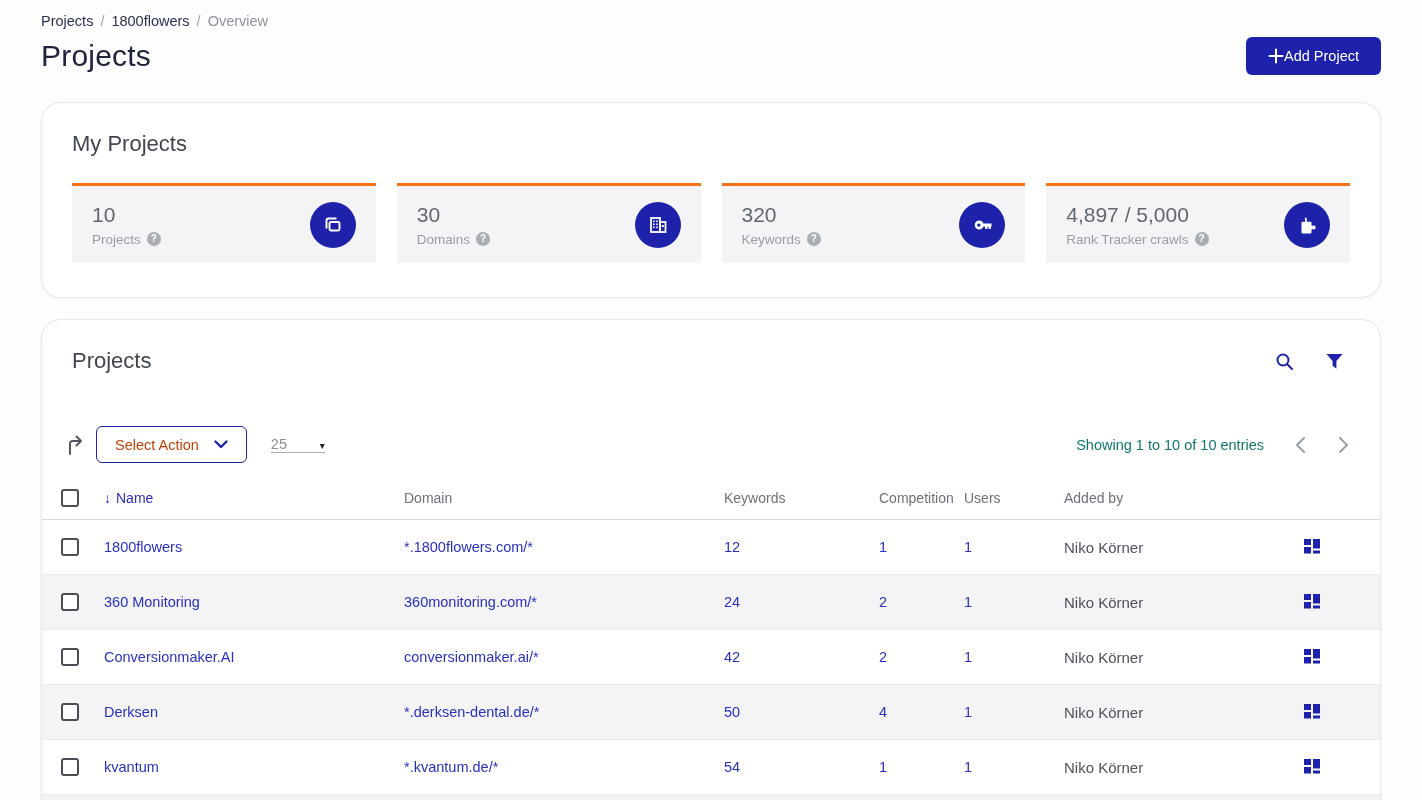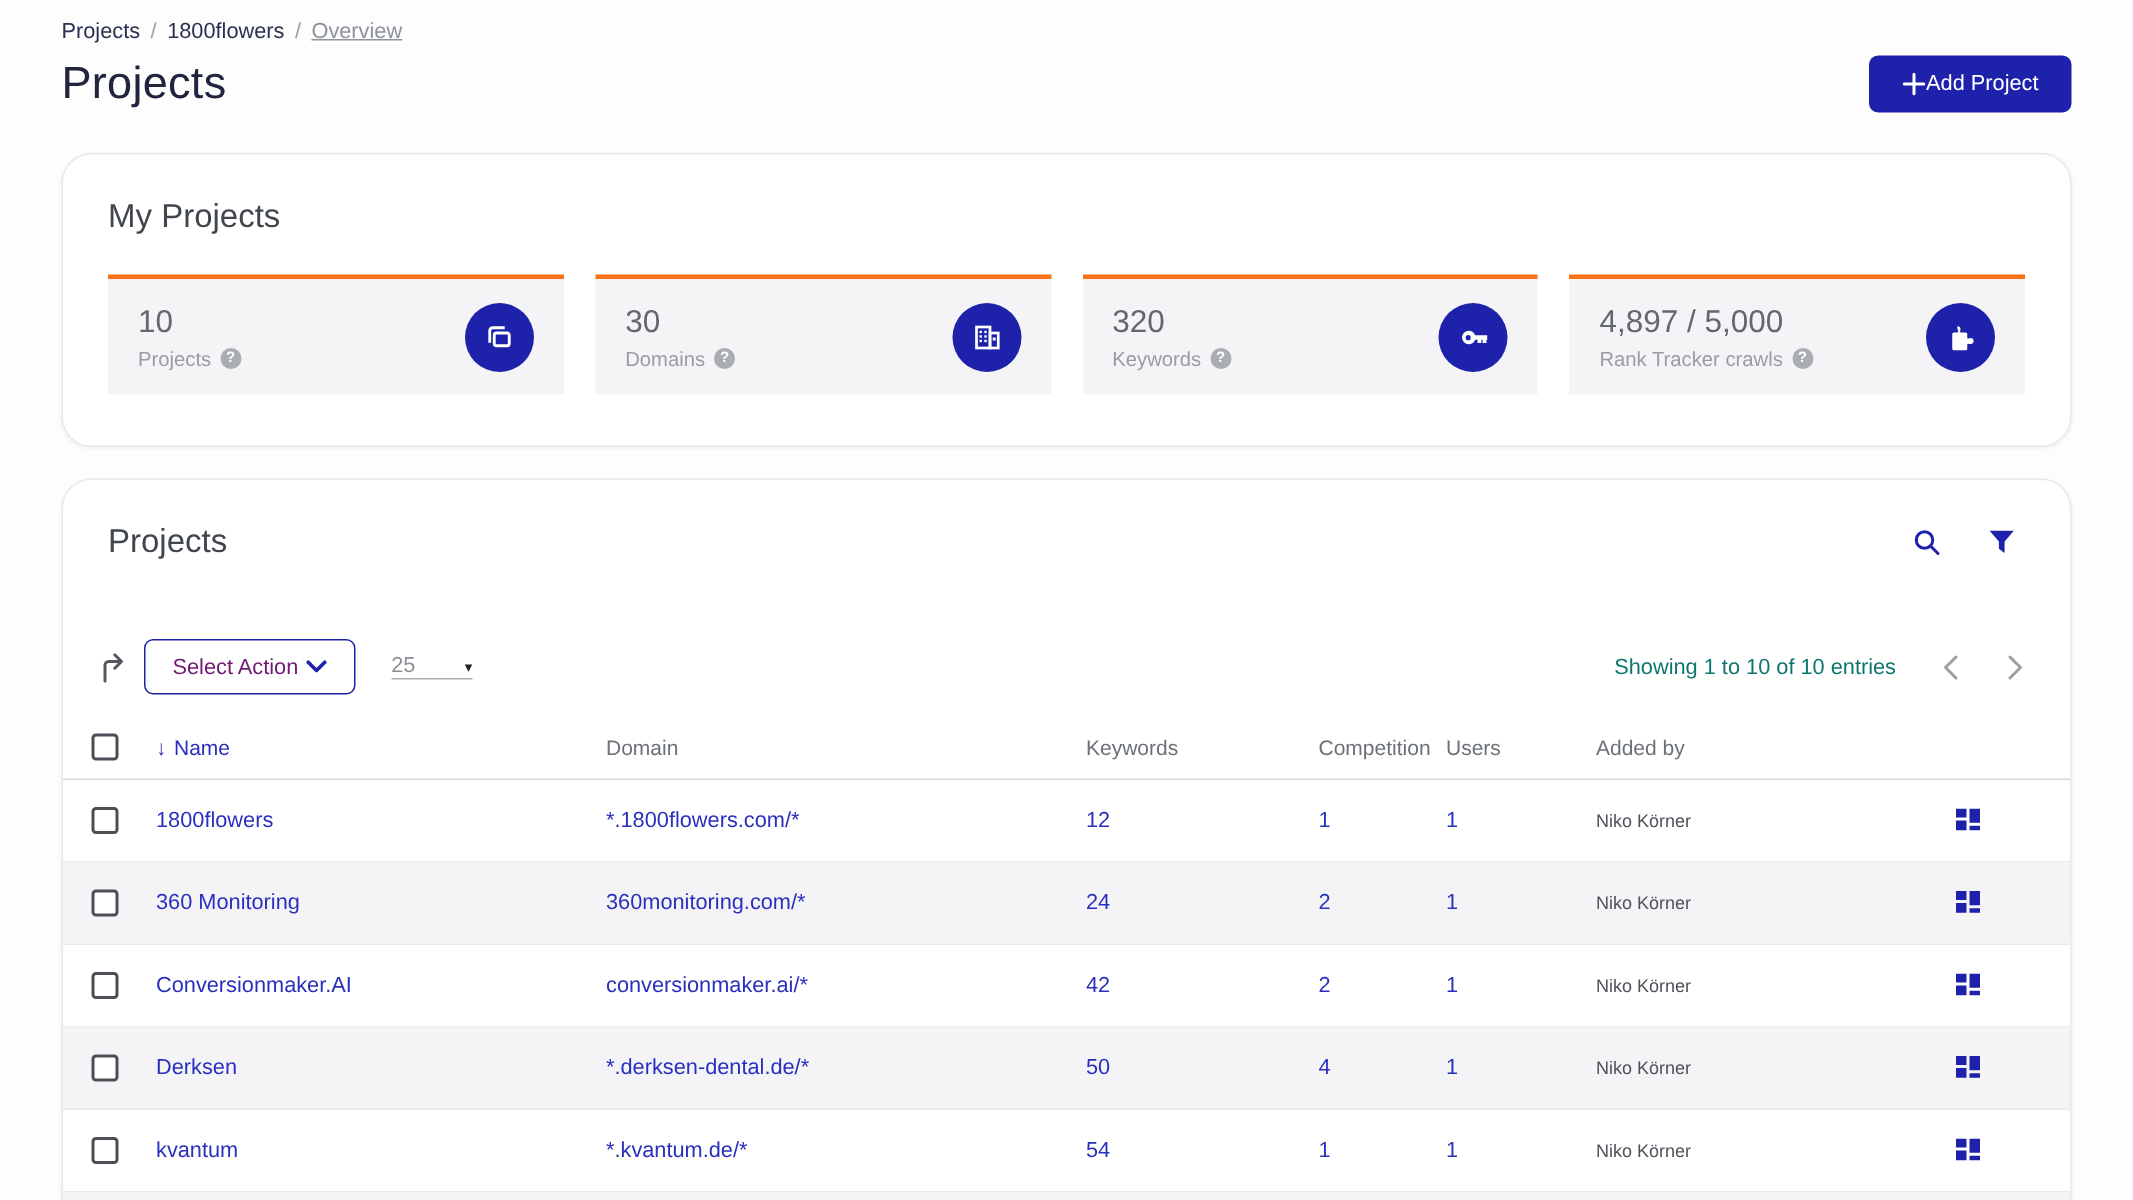--- a/index.html
+++ b/index.html
@@ -8,21 +8,21 @@
     background: #fdfdfe;
     font-family: "Liberation Sans", sans-serif;
     color: #262b45;
   }
   .page { padding: 0 41px; }
 
   
   .breadcrumb { padding-top: 13px; font-size: 14.5px; display: flex; gap: 7px; align-items: center; }
   .breadcrumb .crumb { color: #2b3050; font-weight: 500; text-decoration: none; cursor: pointer; }
   .breadcrumb .sep { color: #9ba0a8; }
-  .breadcrumb .crumb.current { color: #8d929b; font-weight: 400; cursor: default; text-decoration: underline; }
+  .breadcrumb .crumb.current { color: #8d929b; font-weight: 400; cursor: default; }
 
   .title-row { display: flex; justify-content: space-between; align-items: center; margin-top: 8px; }
   .page-title { font-size: 30px; font-weight: 500; color: #20243c; letter-spacing: 0.2px; }
   .add-project-btn {
     display: flex; align-items: center; 
     background: #1e22aa; color: #fff; border: none; cursor: pointer;
     font-family: inherit; font-size: 14.5px; font-weight: 500;
     padding: 0 22px; height: 38px; border-radius: 6px;
   }
 
@@ -55,23 +55,23 @@
 
   
   .panel-table { margin-top: 21px; padding-top: 28px; height: 620px; }
   .table-title-row { display: flex; justify-content: space-between; align-items: center; padding: 0 36px 0 30px; }
   .title-icons { display: flex; gap: 30px; align-items: center; }
   .icon-btn { background: none; border: none; cursor: pointer; padding: 0; display: flex; }
 
   .toolbar { display: flex; align-items: center; margin-top: 52px; padding: 0 30px 0 21px; }
   .export-btn { background: none; border: none; cursor: pointer; padding: 0; display: flex; margin-right: 9px; }
   .select-action-btn {
-    display: flex; align-items: center; gap: 5px;
+    display: flex; align-items: center; gap: 15px;
     background: #fff; border: 1px solid #1e22aa; border-radius: 6px;
-    color: #701a75; font-family: inherit; font-size: 14.5px; font-weight: 500;
+    color: #c2410c; font-family: inherit; font-size: 14.5px; font-weight: 500;
     height: 37px; padding: 16px 18px; cursor: pointer;
   }
   .page-size {
     margin-left: 24px; width: 54px; border-bottom: 1px solid #a9adb3;
     display: flex; justify-content: space-between; align-items: baseline;
     padding-bottom: 0; cursor: pointer;
   }
   .page-size-value { font-size: 14.5px; color: #8a8f96; }
   .page-size-caret { font-size: 10px; color: #222; }
 
@@ -86,21 +86,21 @@
     grid-template-columns: 43px 300px 320px 155px 85px 100px 199px 1fr;
     align-items: center; padding-left: 19px;
   }
   .t-head { height: 44px; border-bottom: 1px solid #d8d8dd; font-size: 14px; color: #6c7178; }
   .t-head .sort-col { color: #2a30bd; font-weight: 500; display: flex; align-items: center; gap: 5px;
     background: none; border: none; font-family: inherit; font-size: 14px; cursor: pointer; justify-self: start; }
   .sort-arrow { font-size: 14px; }
   .t-body .t-row { height: 55px; border-bottom: 1px solid #e9e9ee; background: #fff; }
   .t-body .t-row:nth-child(even) { background: #f4f4f6; }
   .cell-link { color: #2a30bd; font-size: 14.5px; font-weight: 500; text-decoration: none; cursor: pointer; justify-self: start; }
-  .cell-text { color: #4d525a; font-size: 12px; }
+  .cell-text { color: #4d525a; font-size: 15px; }
   .checkbox {
     width: 18px; height: 18px; border: 2px solid #4a4e55; border-radius: 3px;
     background: #fff; cursor: pointer; display: inline-block;
   }
   .action-btn { background: none; border: none; cursor: pointer; padding: 0; display: flex; margin-left: 41px; justify-self: start; }
   .partial-row { height: 12px; background: #f4f4f6; }
 </style>
 </head>
 <body>
 

